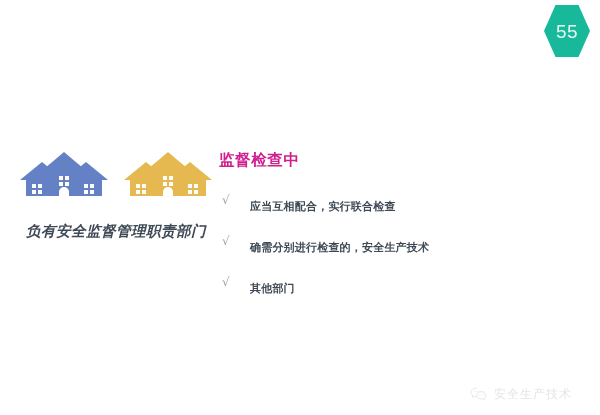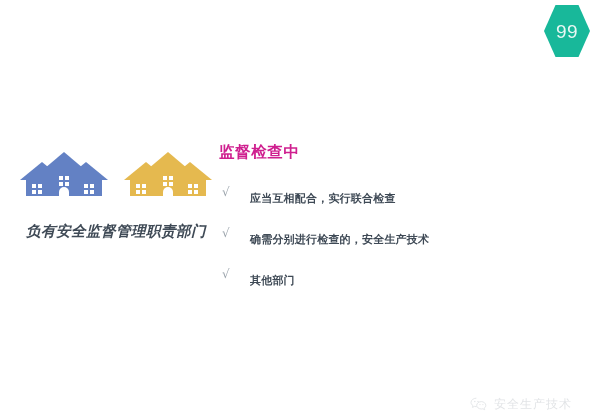--- a/index.html
+++ b/index.html
@@ -81,21 +81,21 @@
     position: absolute;
     left: 219px;
     top: 143px;
     width: 370px;
   }
   .section-title {
     color: #cf1f8f;
     font-size: 15.5px;
     font-weight: bold;
     letter-spacing: 0.6px;
-    margin: 0 0 14px 0;
+    margin: 8px 0 14px 0;
     line-height: 1.2;
   }
   .check-list {
     list-style: none;
     margin: 0;
     padding: 0;
   }
   .check-item {
     display: flex;
     align-items: center;
@@ -120,21 +120,21 @@
     margin-top: 13px;
   }
   .check-text .line {
     display: block;
   }
 
   
   .watermark {
     position: absolute;
     left: 470px;
-    top: 396px;
+    top: 386px;
     display: flex;
     align-items: center;
     gap: 6px;
     opacity: 0.42;
   }
   .watermark .wm-text {
     color: #b9bec4;
     font-size: 12px;
     letter-spacing: 1px;
     white-space: nowrap;
@@ -143,21 +143,21 @@
     display: block;
   }
 </style>
 </head>
 <body>
 
 <div class="slide">
 
   <div class="page-badge">
     <div class="hex"></div>
-    <div class="num">99</div>
+    <div class="num">55</div>
   </div>
 
   <div class="icon-block">
     <div class="houses">
 
       <span>
         <svg class="house-svg" width="88" height="48" viewBox="0 0 88 48" aria-hidden="true">
           <g fill="#6381c4">
 
             <polygon points="44,2 70,24 18,24"></polygon>

